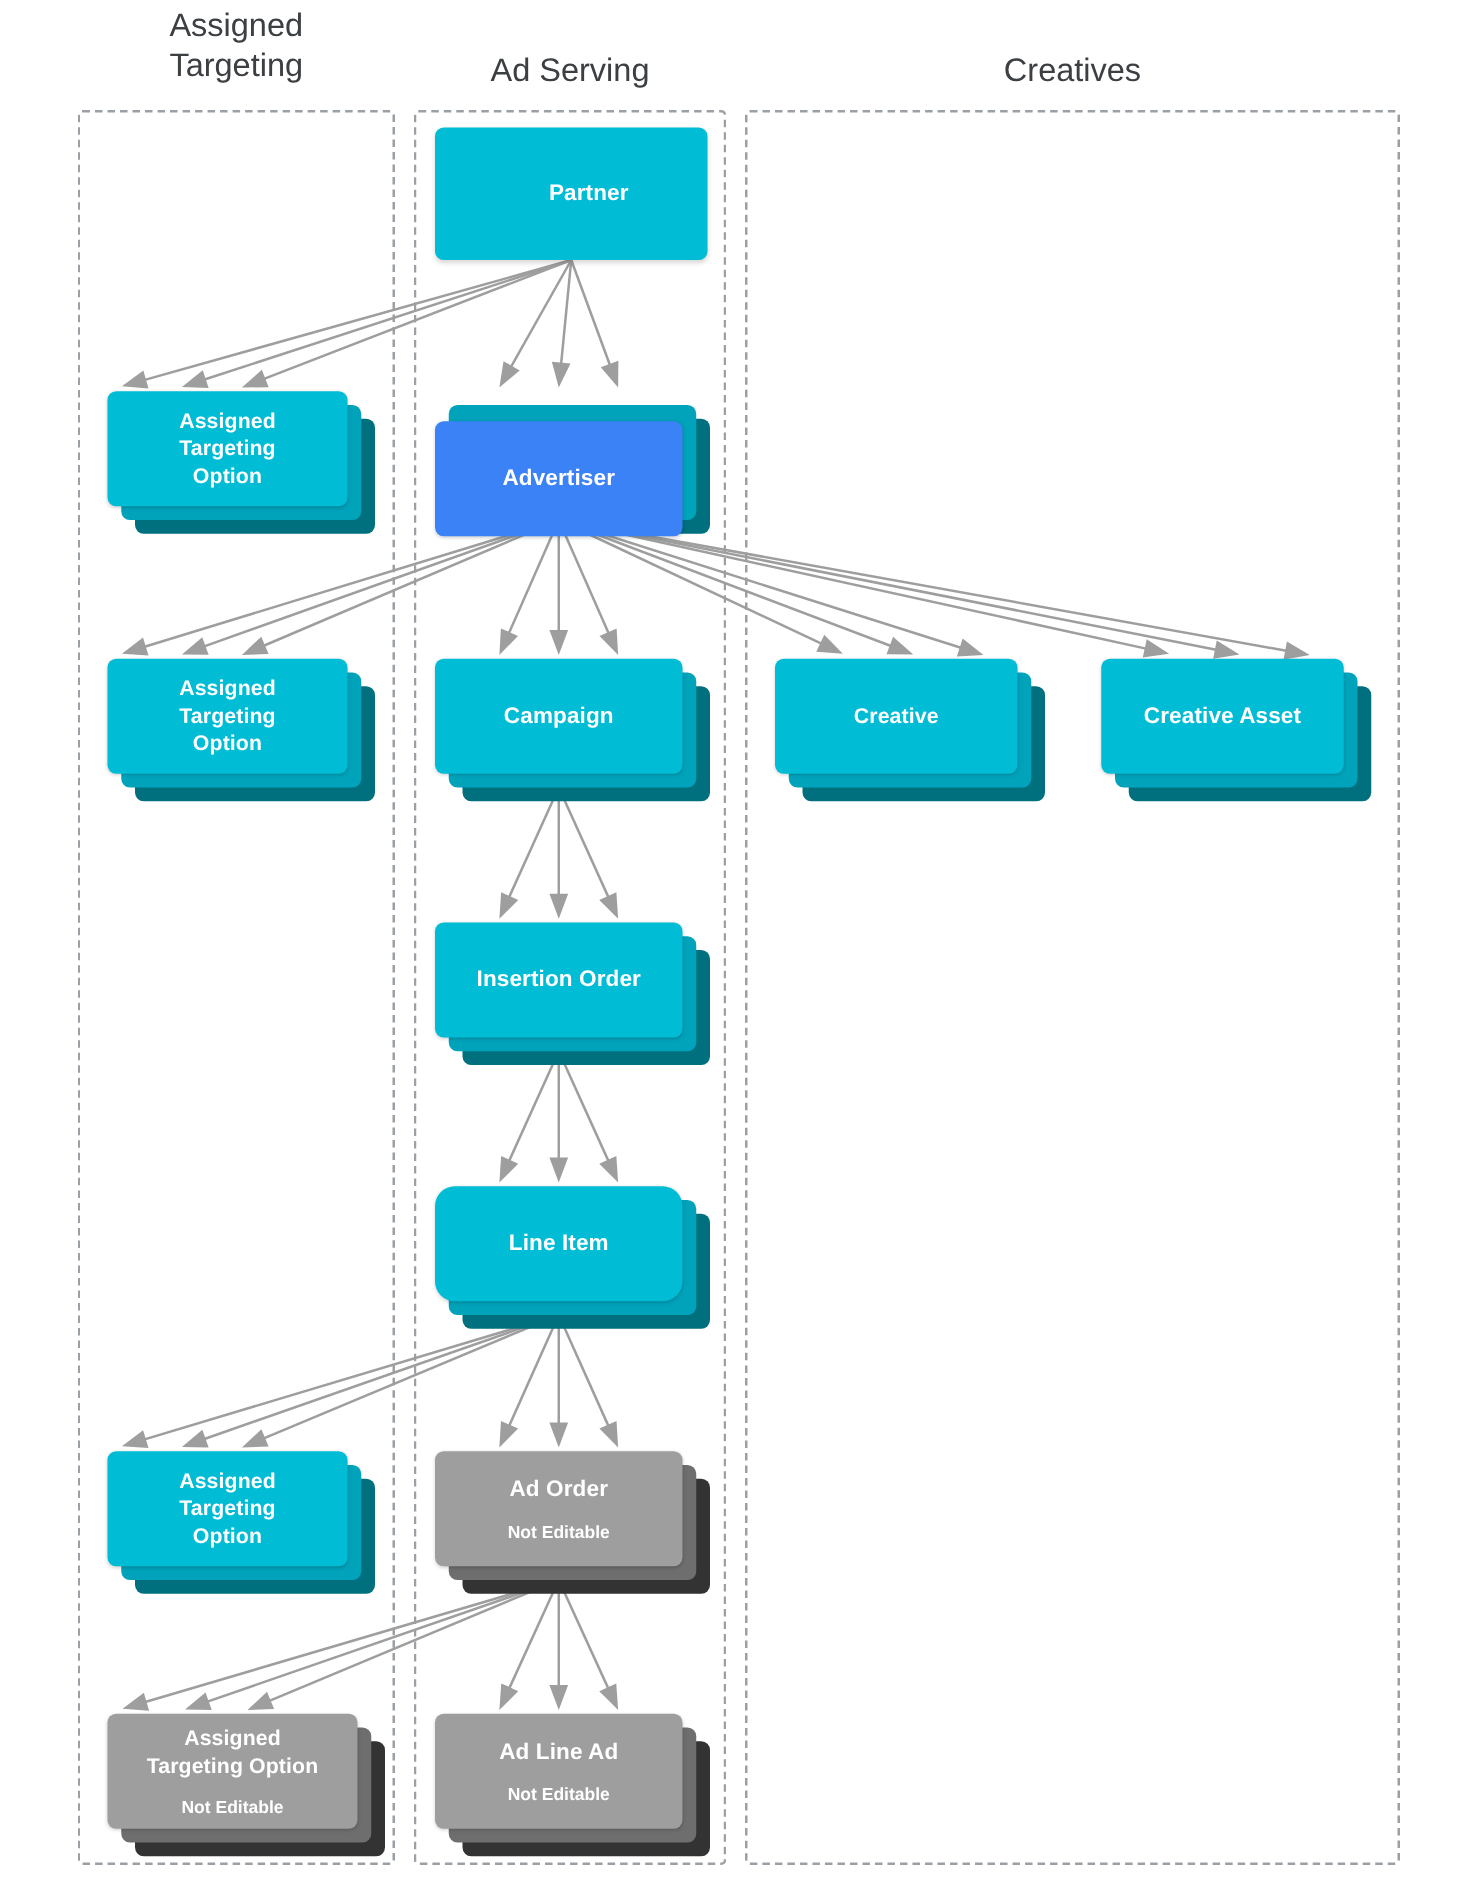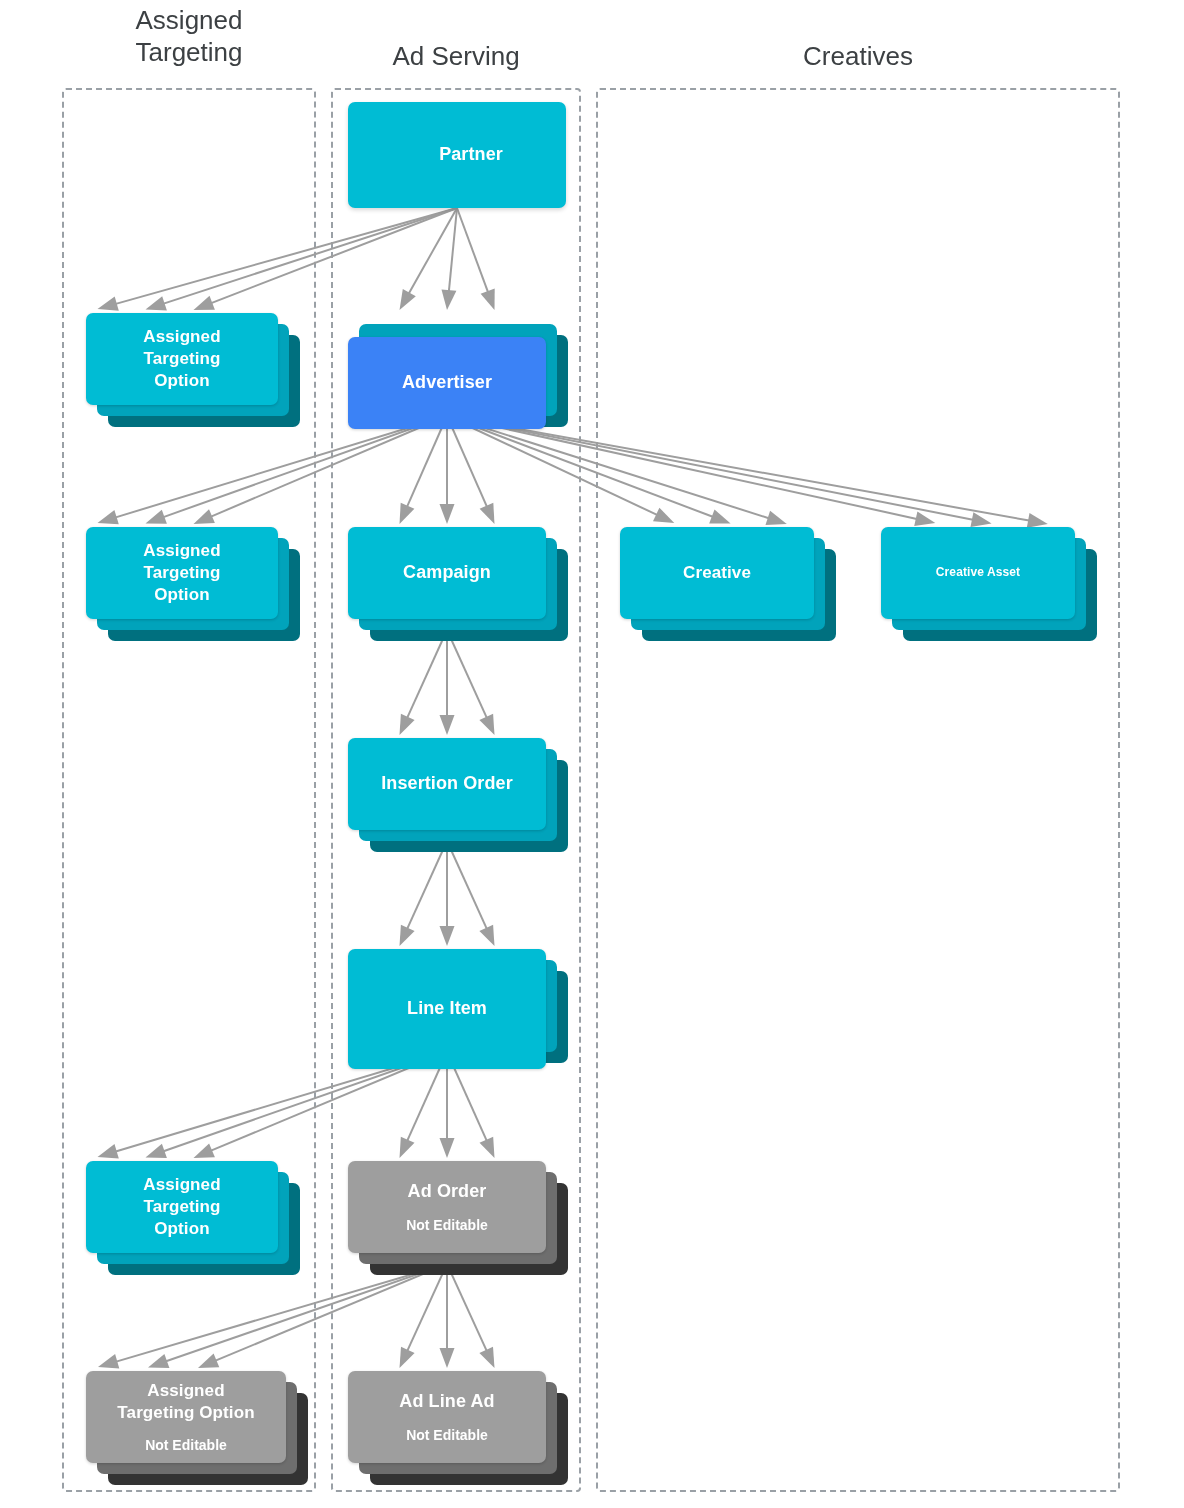--- a/index.html
+++ b/index.html
@@ -221,34 +221,34 @@
         <div class="layer back2" style="left: 22px; top: 22px; width: 194px; height: 92px; background: rgb(0, 112, 127);"></div>
         <div class="layer back1" style="left: 11px; top: 11px; width: 194px; height: 92px; background: rgb(1, 163, 187);"></div>
         <div class="layer front" style="left: 0px; top: 0px; width: 194px; height: 92px; background: rgb(0, 188, 212);">
           <div class="node-label" style="font-size: 17px;">Creative</div>
         </div>
       </div>
       <div class="node" style="left: 881px; top: 527px; width: 216px; height: 114px;">
         <div class="layer back2" style="left: 22px; top: 22px; width: 194px; height: 92px; background: rgb(0, 112, 127);"></div>
         <div class="layer back1" style="left: 11px; top: 11px; width: 194px; height: 92px; background: rgb(1, 163, 187);"></div>
         <div class="layer front" style="left: 0px; top: 0px; width: 194px; height: 92px; background: rgb(0, 188, 212);">
-          <div class="node-label" style="font-size: 12px;">Creative Asset</div>
+          <div class="node-label" style="font-size: 18px;">Creative Asset</div>
         </div>
       </div>
       <div class="node" style="left: 348px; top: 738px; width: 220px; height: 114px;">
         <div class="layer back2" style="left: 22px; top: 22px; width: 198px; height: 92px; background: rgb(0, 112, 127);"></div>
         <div class="layer back1" style="left: 11px; top: 11px; width: 198px; height: 92px; background: rgb(1, 163, 187);"></div>
         <div class="layer front" style="left: 0px; top: 0px; width: 198px; height: 92px; background: rgb(0, 188, 212);">
           <div class="node-label" style="font-size: 18px;">Insertion Order</div>
         </div>
       </div>
       <div class="node" style="left: 348px; top: 949px; width: 220px; height: 114px;">
         <div class="layer back2" style="left: 22px; top: 22px; width: 198px; height: 92px; background: rgb(0, 112, 127);"></div>
         <div class="layer back1" style="left: 11px; top: 11px; width: 198px; height: 92px; background: rgb(1, 163, 187);"></div>
-        <div class="layer front" style="left: 0px; top: 0px; width: 198px; height: 120px; background: rgb(0, 188, 212);">
+        <div class="layer front" style="left: 0px; top: 0px; width: 198px; height: 92px; background: rgb(0, 188, 212); border-radius: 16px;">
           <div class="node-label" style="font-size: 18px;">Line Item</div>
         </div>
       </div>
       <div class="node" style="left: 86px; top: 1161px; width: 214px; height: 114px;">
         <div class="layer back2" style="left: 22px; top: 22px; width: 192px; height: 92px; background: rgb(0, 112, 127);"></div>
         <div class="layer back1" style="left: 11px; top: 11px; width: 192px; height: 92px; background: rgb(1, 163, 187);"></div>
         <div class="layer front" style="left: 0px; top: 0px; width: 192px; height: 92px; background: rgb(0, 188, 212);">
           <div class="node-label" style="font-size: 17px;">Assigned
 Targeting
 Option</div>

